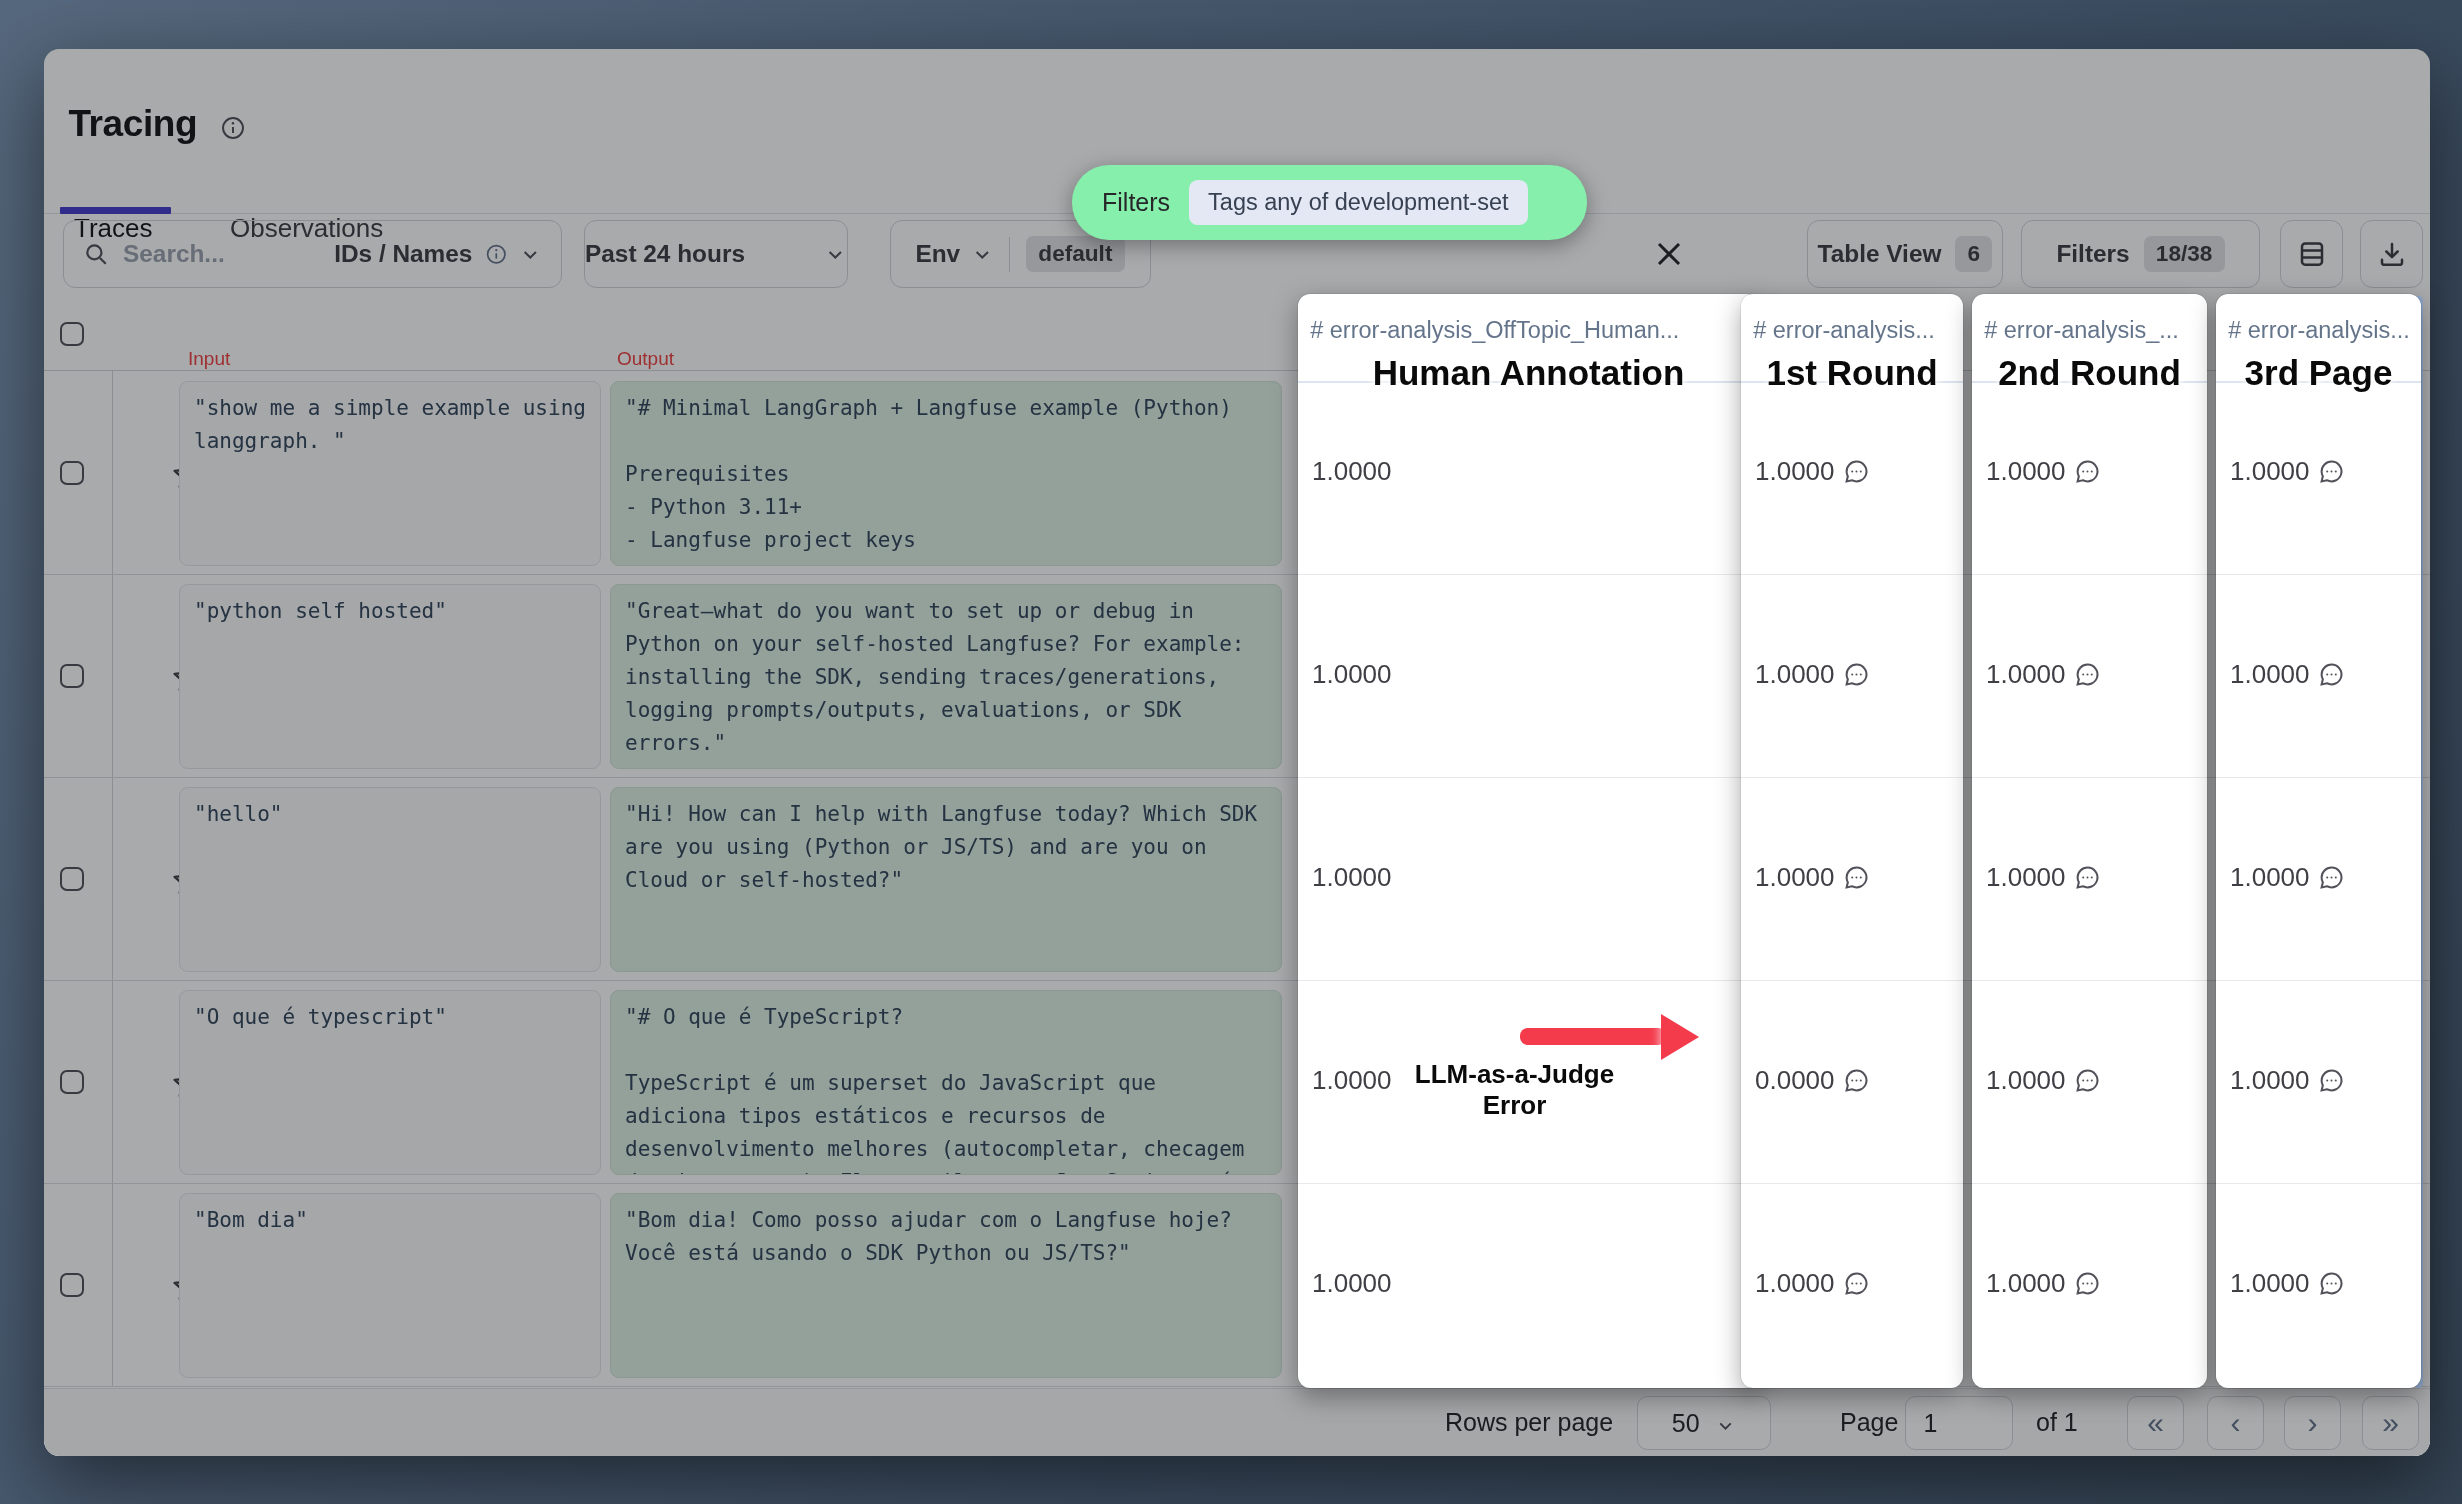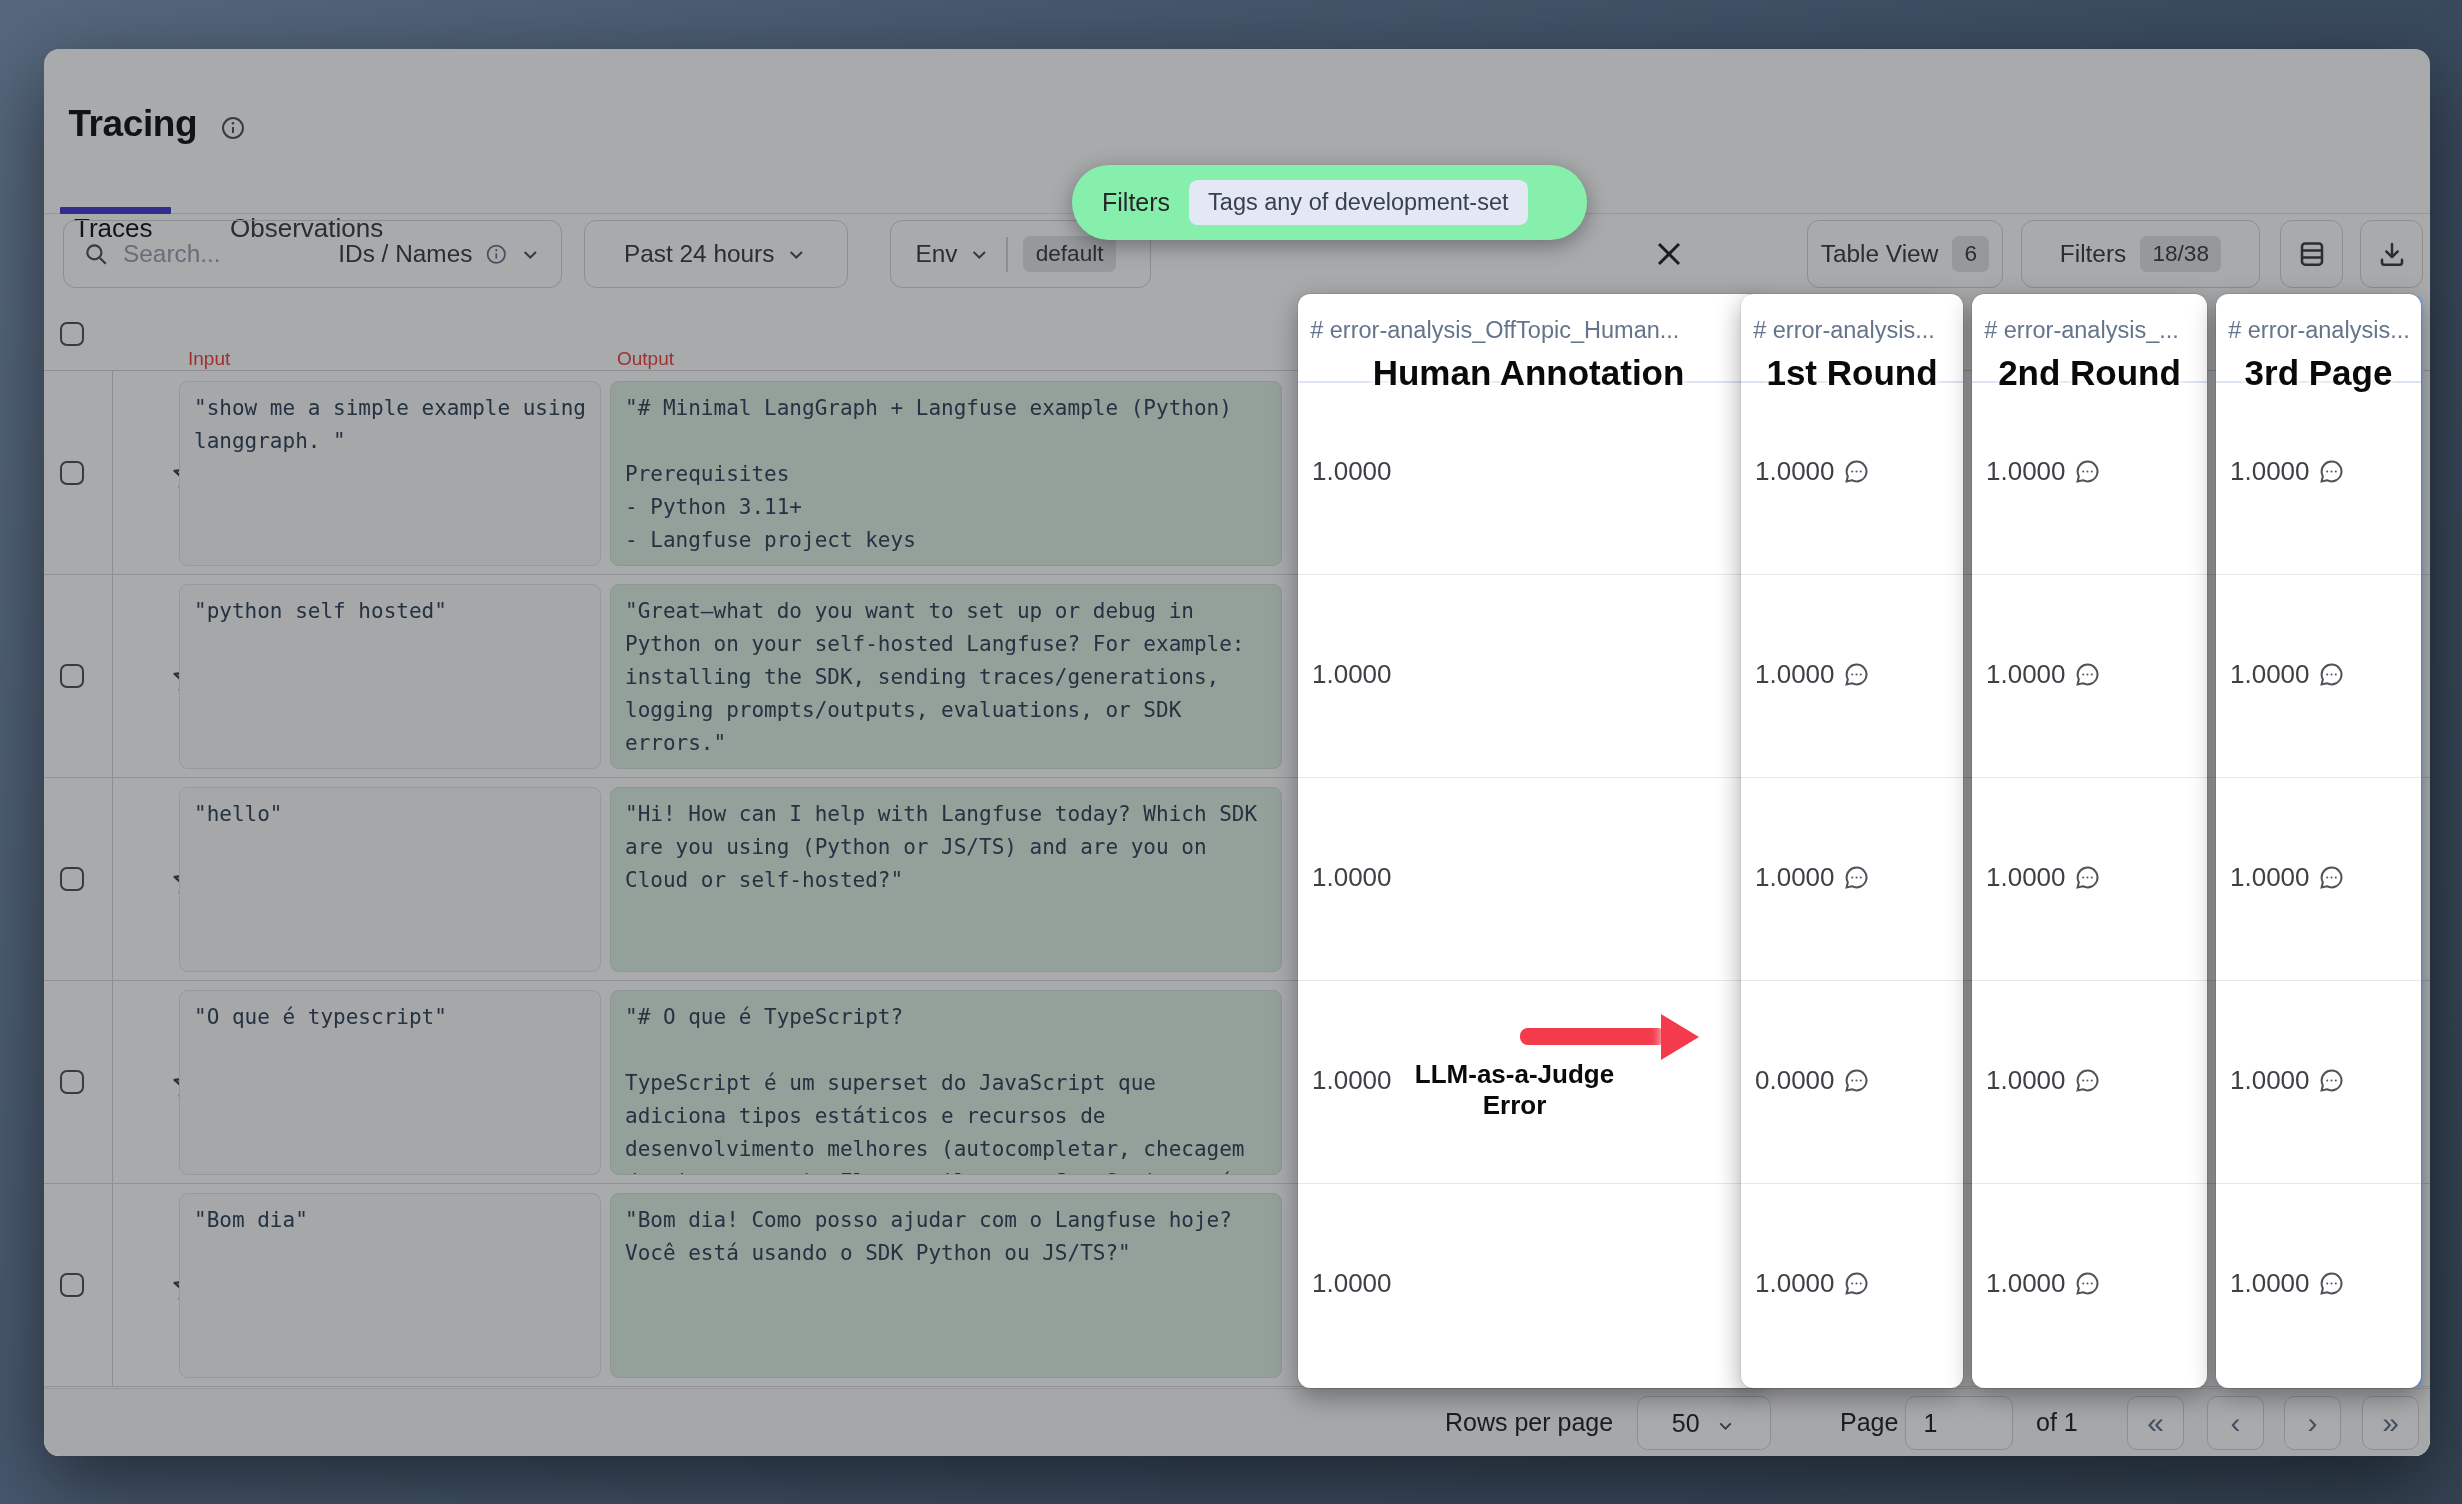--- a/index.html
+++ b/index.html
@@ -25,21 +25,21 @@
   
   .page-title { position:absolute; left:24.4px; top:54px; font-size:37px; font-weight:700; color:#18181b; letter-spacing:-0.4px; }
   .title-info { position:absolute; left:176px; top:66px; width:26px; height:26px; color:#52525b; }
   .tab { position:absolute; top:164px; font-size:26px; font-weight:500; color:#18181b; }
   .tab.inactive { color:#3f3f46; }
   .tab-underline { position:absolute; left:15.7px; top:158px; width:111px; height:7px; background:#473fd0; border-radius:0.9px; z-index:2;}
   .tabs-border { position:absolute; left:0; top:164px; width:2386px; height:0.9px; background:#e4e4e7; }
 
   
   .tbx { position:absolute; top:171px; height:68px; border:1.7px solid #d4d4d8; border-radius:12.2px;
-         display:flex; align-items:center; font-size:24.4px; color:#3f3f46; }
+         display:flex; align-items:center; font-size:24.4px; color:#3f3f46;font-weight:bold; }
   .icon24 { width:26px; height:26px; flex:0 0 auto; color:#52525b; }
   .ph { color:#9ca3af; }
   .chev { width:22.6px; height:22.6px; color:#52525b; }
   .badge { background:#e4e4e7; border-radius:7px; padding:5.2px 12.2px; font-size:22.6px; color:#3f3f46; white-space:nowrap; }
   .vdiv { width:1.7px; height:35px; background:#d4d4d8; margin:0 15.7px; }
 
   
   .filters-pill {
     position:absolute; left:1072px; top:165px; width:515px; height:75px; z-index:60;
     background:#86efac; border-radius:37px; box-shadow:0 5.2px 21px rgba(0,0,0,.35);
@@ -137,21 +137,21 @@
             </svg>
         </span>
         <span class="chev">
           <svg viewBox="0 0 24 24" width="22.6" height="22.6" fill="none" stroke="currentColor" stroke-width="2.2">
               <polyline points="6,9.5 12,15.5 18,9.5"></polyline>
             </svg>
         </span>
       </span>
     </div>
 
-    <div class="tbx" style="left:540px; width:264px; justify-content:center; gap:11px;">
+    <div class="tbx" style="left:540px; width:264px; justify-content:space-between; gap:11px;">
       <span>Past 24 hours</span>
       <span class="chev">
         <svg viewBox="0 0 24 24" width="22.6" height="22.6" fill="none" stroke="currentColor" stroke-width="2.2">
             <polyline points="6,9.5 12,15.5 18,9.5"></polyline>
           </svg>
       </span>
     </div>
 
     <div class="tbx" style="left:846px; width:261px; padding:0 8.7px 0 24.4px;">
       <span>Env</span>

